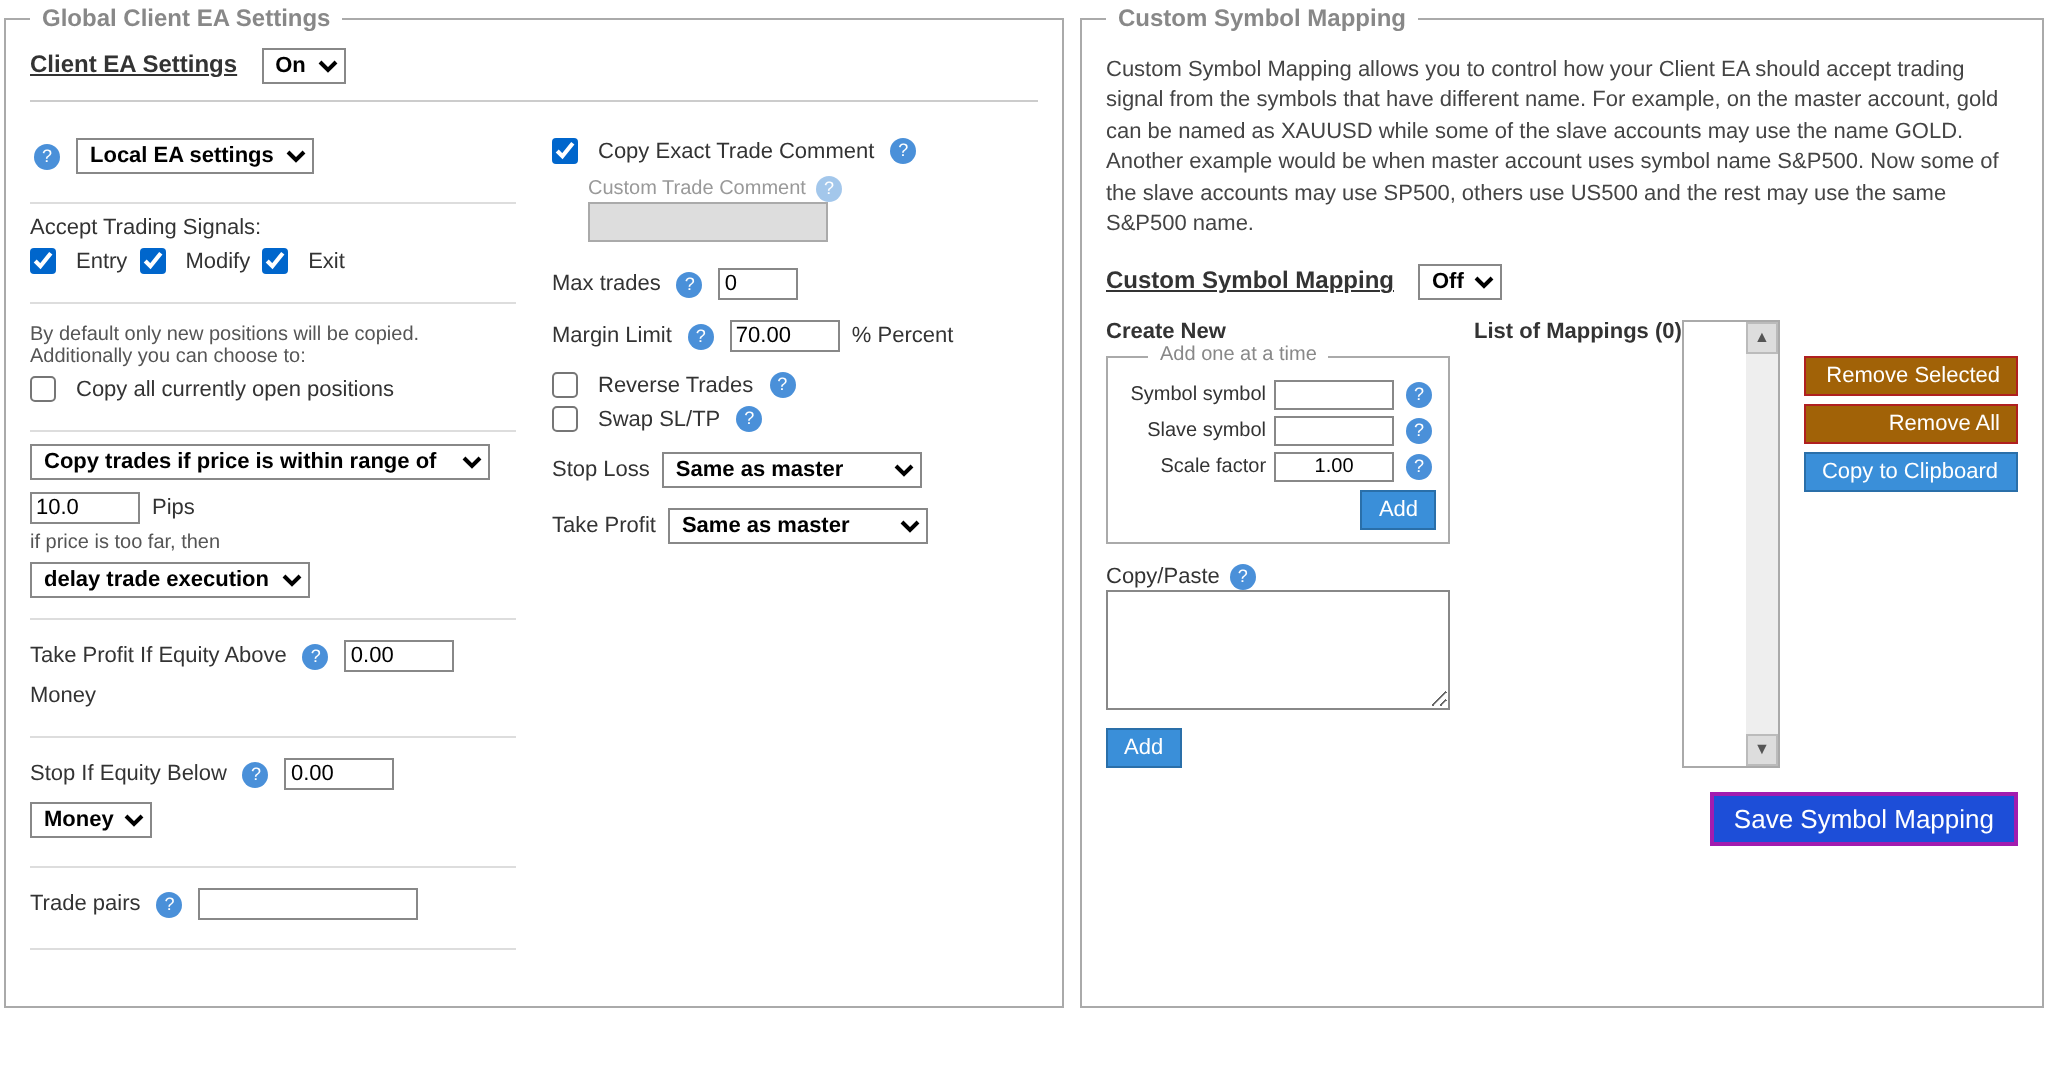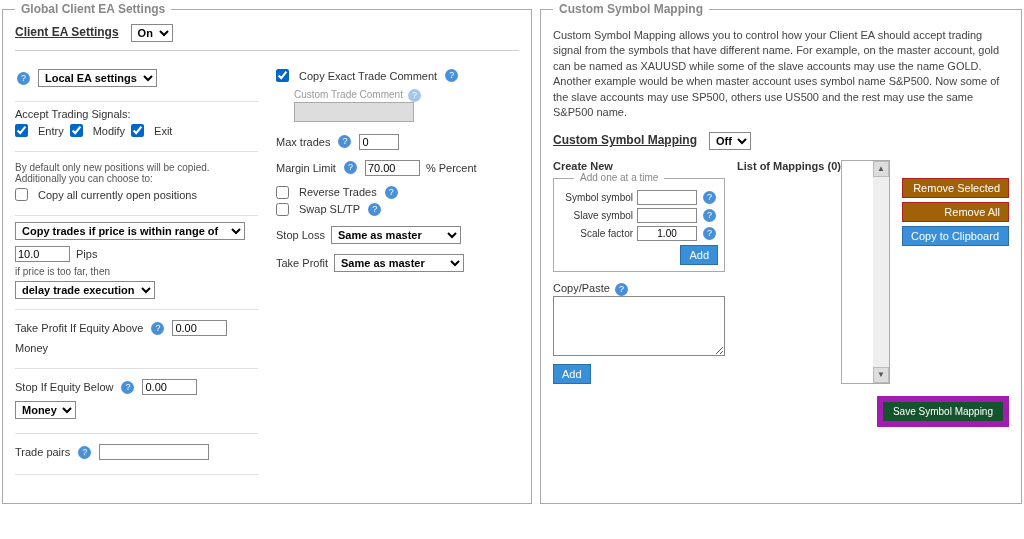--- a/index.html
+++ b/index.html
@@ -19,21 +19,21 @@
 .col { flex: 1; }
 .field-block { border-bottom: 1px solid #ddd; padding: 6px 0 10px 0; }
 .field-block:last-child { border-bottom: none; }
 .field-label { font-size: 11px; margin-bottom: 4px; display: block; }
 .subtext { font-size: 10px; color: #555; margin: 4px 0; }
 input[type="checkbox"] { vertical-align: middle; margin-right: 4px; accent-color: #0066cc; }
 .inline-row { display: flex; align-items: center; gap: 6px; margin: 4px 0; flex-wrap: wrap; }
 .small-input { width: 55px; }
 .med-input { width: 140px; }
 .wide-select { width: 230px; }
-.btn-green { background: #14532d; color: #fff; border: 6px solid #a21caf; padding: 4px 10px; font-size: 10px; cursor: pointer; }
+.btn-green { background: #1d4ed8; color: #fff; border: 2px solid #a21caf; padding: 4px 10px; font-size: 13px; cursor: pointer; }
 .btn-red { background: #a16207; color: #fff; border: 1px solid #b02020; padding: 3px 8px; font-size: 11px; cursor: pointer; display: block; width: 100%; margin-bottom: 4px; text-align: right; }
 .btn-blue { background: #3a8fd9; color: #fff; border: 1px solid #2a6fa9; padding: 3px 8px; font-size: 11px; cursor: pointer; }
 .btn-blue.block { display: block; width: 100%; text-align: left; margin-bottom: 4px; }
 .disabled-input { background: #ddd; border: 1px solid #aaa; width: 120px; height: 20px; display: inline-block; }
 .right-col-field { margin: 10px 0; }
 .csm-body { display: flex; gap: 12px; margin-top: 10px; }
 .csm-left { flex: 0.45; }
 .csm-mid { flex: 0.4; display: flex; flex-direction: row; }
 .csm-right { flex: 0.28; }
 .csm-heading { font-weight: bold; font-size: 11px; margin-bottom: 6px; }

